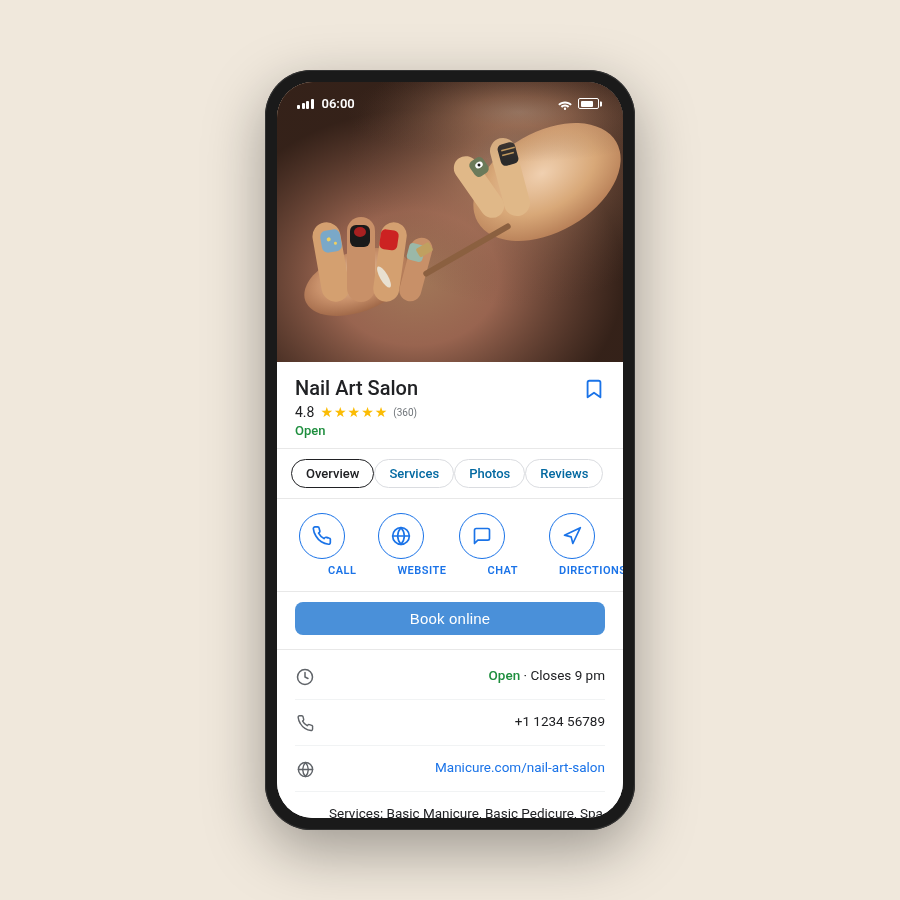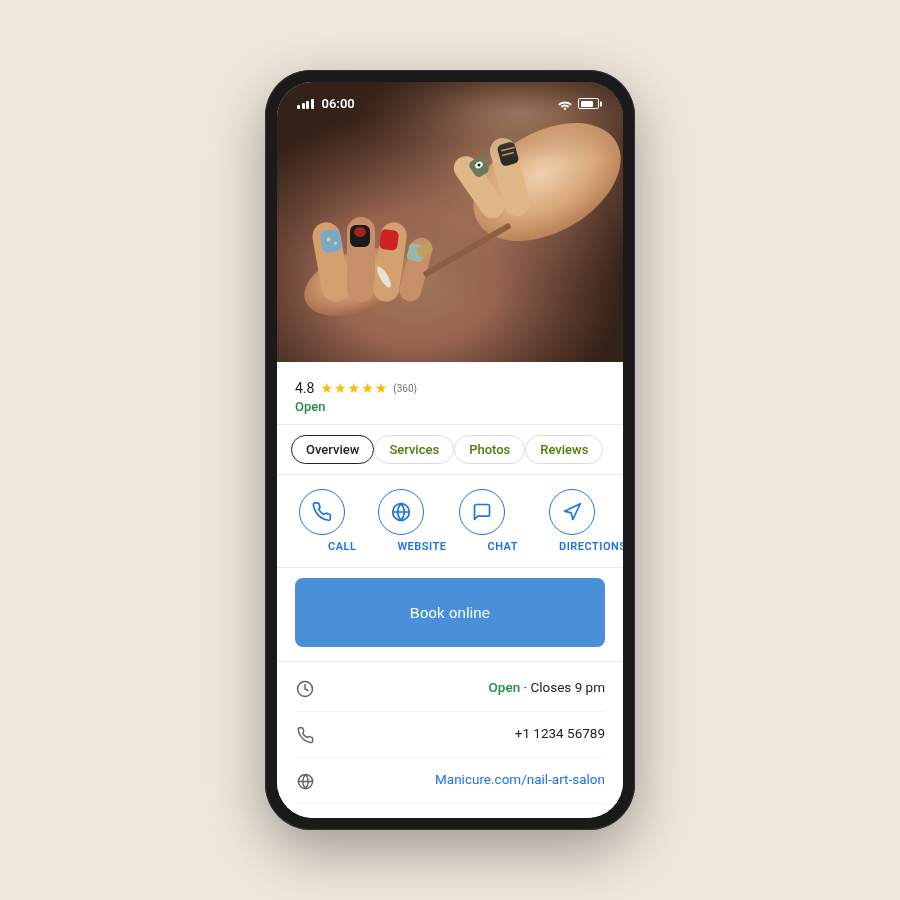--- a/index.html
+++ b/index.html
@@ -135,21 +135,21 @@
     }
 
     .tab-item.active {
       border: 1.5px solid #202124;
       color: #202124;
       background: white;
     }
 
     .tab-item.inactive {
       border: 1px solid #dadce0;
-      color: #4d7c0f;
+      color: #0369a1;
       background: white;
     }
 
     
     .actions-section {
       padding: 14px 10px;
       border-bottom: 1px solid #e8e8e8;
     }
 
     .action-buttons-row {
@@ -188,21 +188,21 @@
     }
 
     
     .book-section {
       padding: 10px 18px 14px;
       border-bottom: 1px solid #e8e8e8;
     }
 
     .book-btn {
       width: 100%;
-      padding: 26px;
+      padding: 8px;
       background: #4a90d9;
       color: white;
       border: none;
       border-radius: 8px;
       font-size: 15px;
       font-weight: 500;
       cursor: pointer;
       letter-spacing: 0.2px;
     }
 
@@ -358,20 +358,27 @@
               </div>
             </div>
           </div>
         </div>
       </div>
     </div>
 
     <div class="content-area">
 
       <div class="info-section">
+        <div class="business-header">
+          <span class="business-name">Nail Art Salon</span>
+
+          <svg class="bookmark-icon" viewBox="0 0 24 24" fill="none" stroke="#1a73e8" stroke-width="2" stroke-linecap="round" stroke-linejoin="round">
+            <path d="M19 21l-7-5-7 5V5a2 2 0 0 1 2-2h10a2 2 0 0 1 2 2z"></path>
+          </svg>
+        </div>
         <div class="rating-row">
           <span class="rating-number">4.8</span>
           <div class="stars">
             <span class="star">★</span>
             <span class="star">★</span>
             <span class="star">★</span>
             <span class="star">★</span>
             <span class="star">★</span>
           </div>
           <span class="review-count">(360)</span>

